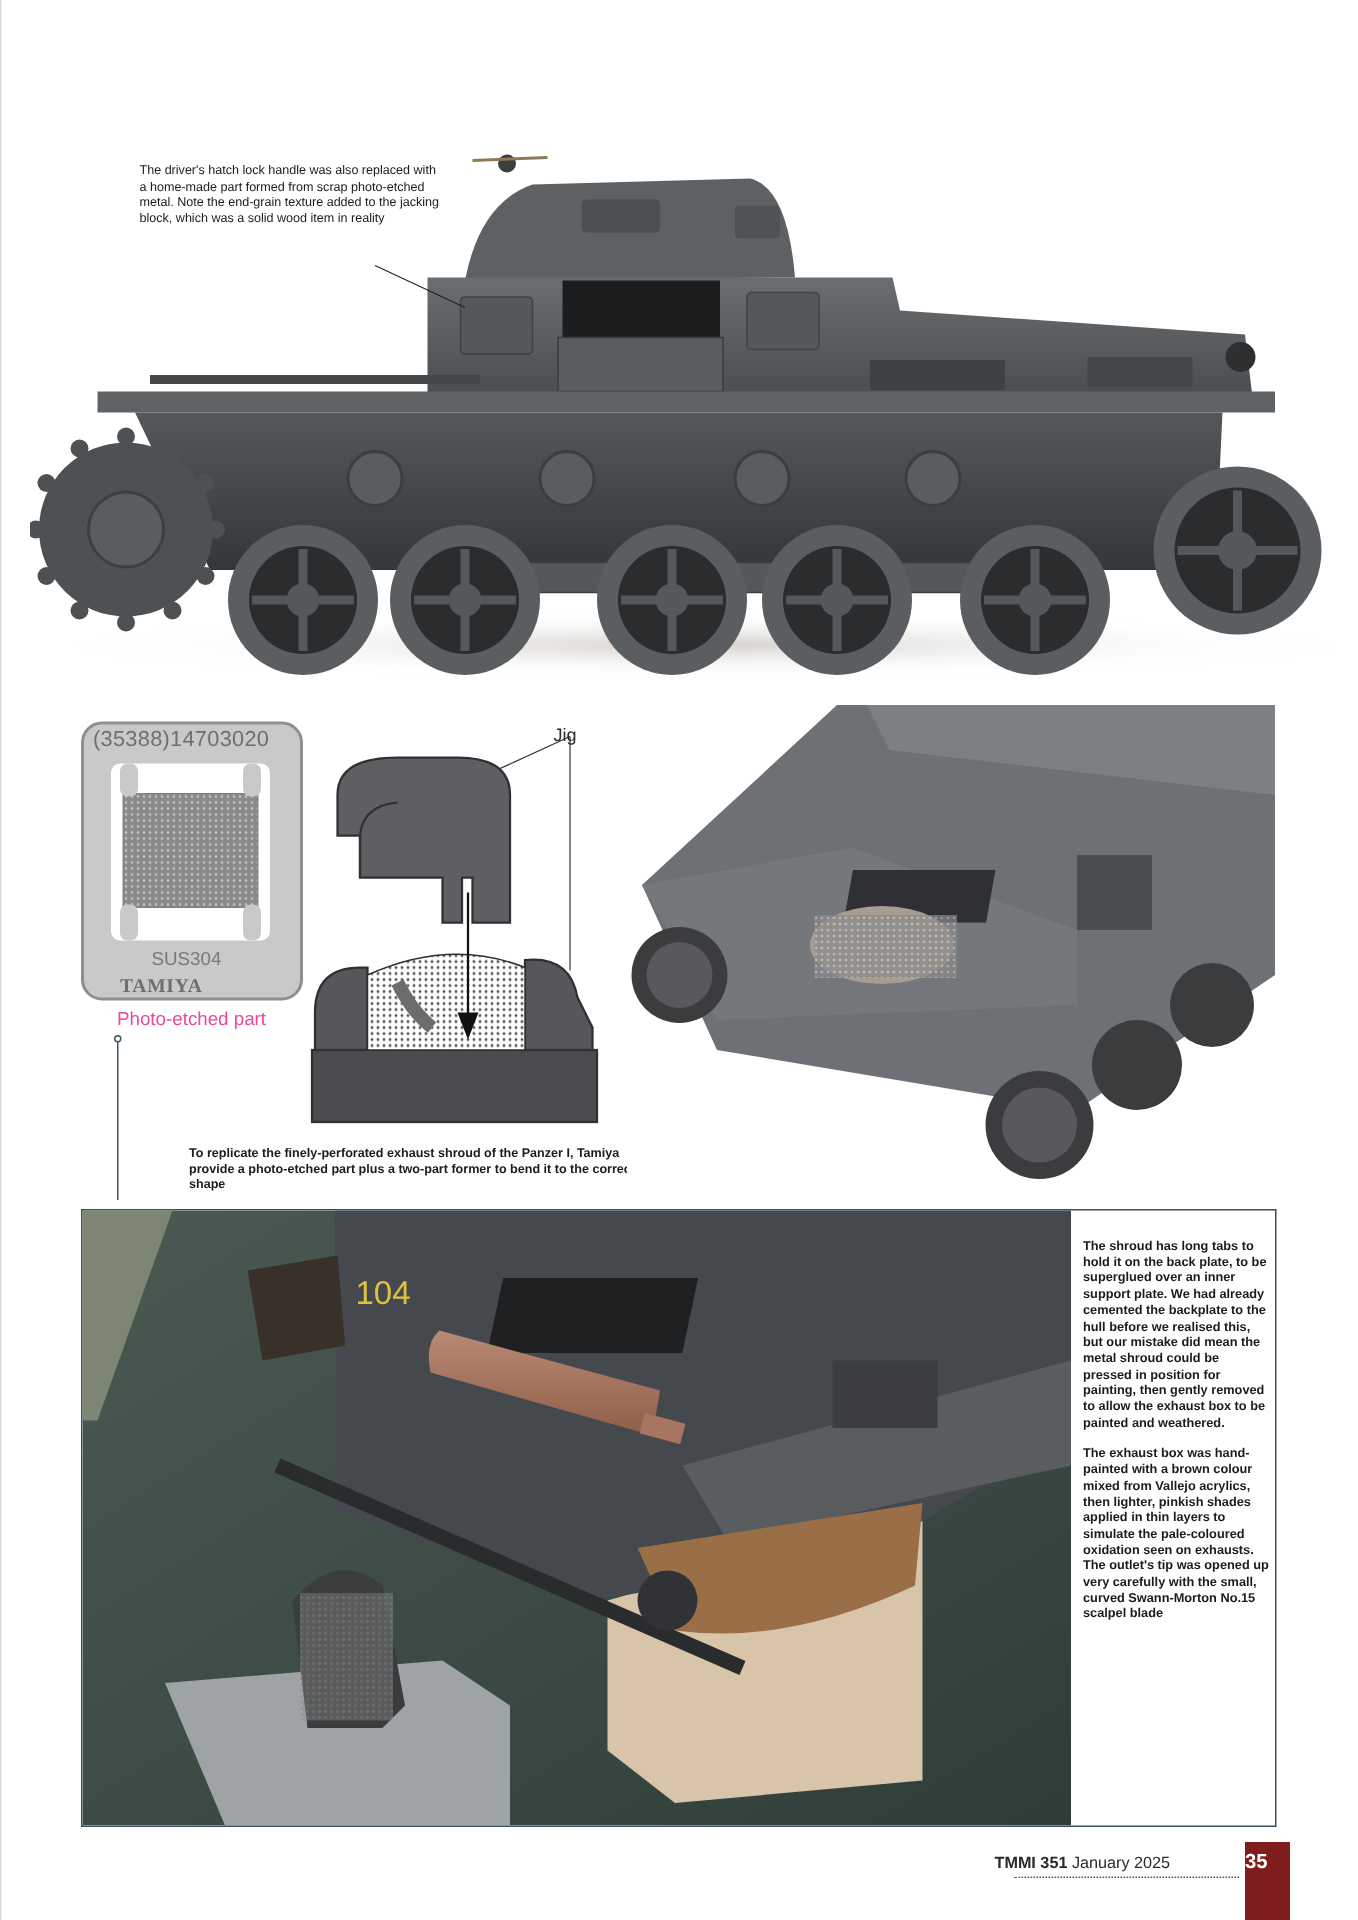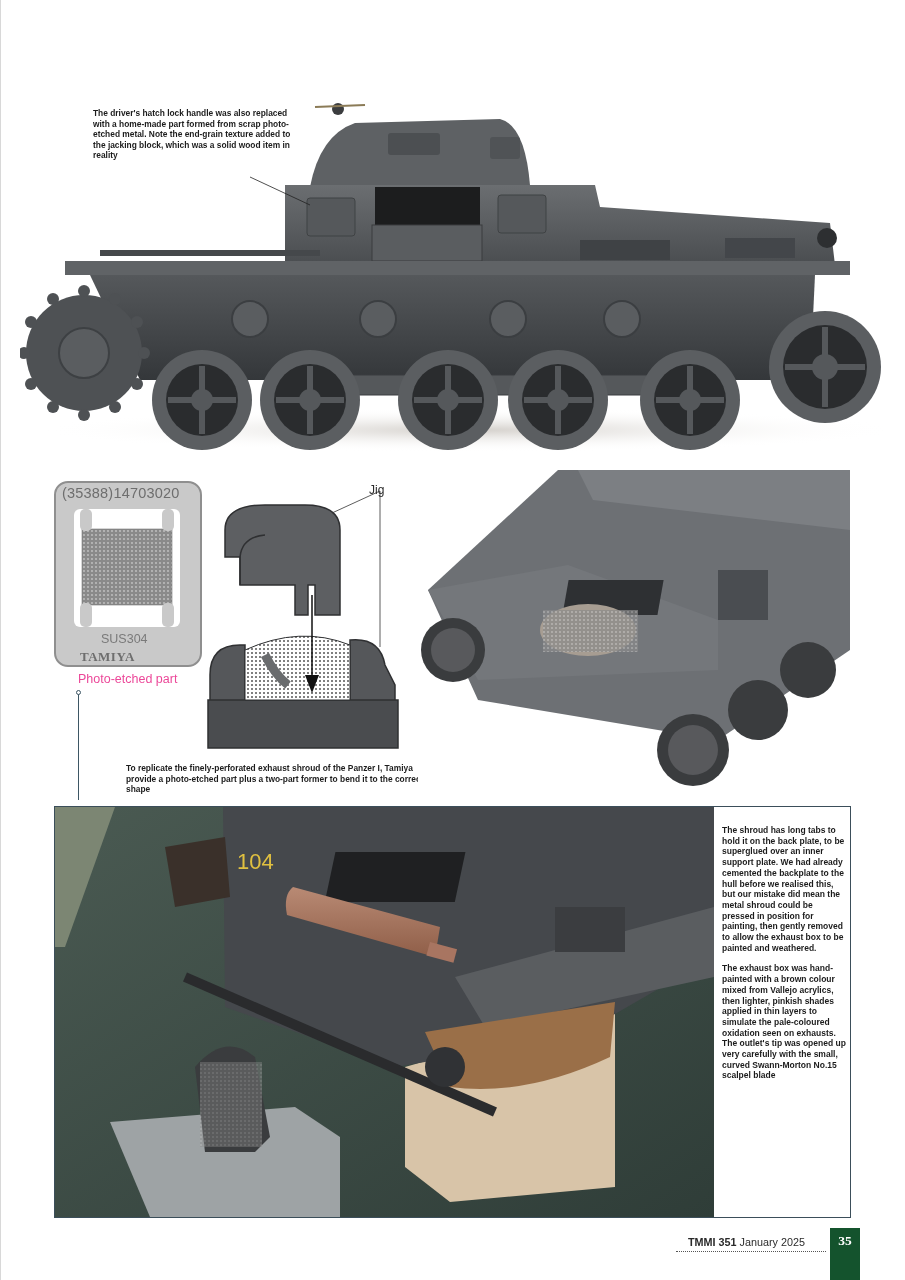--- a/index.html
+++ b/index.html
@@ -2,21 +2,21 @@
 <html><head>
 <meta charset="utf-8">
 <style>
   * { box-sizing: border-box; margin: 0; padding: 0; }
   html, body { width: 905px; height: 1280px; background: #ffffff; overflow: hidden; }
   body { position: relative; font-family: "Liberation Sans", sans-serif; color: #1a1a1a; }
   .page-edge { position: absolute; left: 0; top: 0; width: 1px; height: 1280px; background: #d8d8d8; }
 
   
   .tank-photo { position: absolute; left: 20px; top: 95px; width: 870px; height: 370px; }
-  .caption-top { position: absolute; left: 93px; top: 108px; width: 200px; font-size: 8.4px; font-weight: bold; line-height: 10.6px; color: #1c1c1c; }
+  .caption-top { position: absolute; left: 93px; top: 108px; width: 200px; font-size: 8.4px; font-weight: normal; line-height: 10.6px; color: #1c1c1c; }
 
   
   .pe-sheet { position: absolute; left: 54px; top: 481px; width: 148px; height: 186px; background: #c9c9c9; border: 2px solid #8f8f8f; border-radius: 14px; }
   .pe-code { position: absolute; left: 6px; top: 2px; font-size: 14.5px; color: #6e6e6e; letter-spacing: 0.2px; }
   .pe-sus { position: absolute; left: 45px; top: 149px; font-size: 12.5px; color: #7a7a7a; }
   .pe-brand { position: absolute; left: 24px; top: 166px; font-family: "Liberation Serif", serif; font-size: 13px; font-weight: bold; color: #6e6e6e; letter-spacing: 0.5px; }
   .pe-label { position: absolute; left: 78px; top: 672px; font-size: 12.5px; color: #ec4899; }
   .jig-label { position: absolute; left: 369px; top: 483px; font-size: 12px; color: #2a2a2a; }
   .diagram-svg { position: absolute; left: 50px; top: 475px; width: 360px; height: 290px; }
   .caption-diagram { position: absolute; left: 86px; top: 763px; width: 300px; font-size: 8.4px; font-weight: bold; line-height: 10.6px; color: #1c1c1c; margin-left: 40px; }
@@ -26,24 +26,24 @@
   
   .rear-photo { position: absolute; left: 418px; top: 470px; width: 432px; height: 330px; }
 
   
   .bottom-frame { position: absolute; left: 54px; top: 806px; width: 797px; height: 412px; border: 1.5px solid #3b4e5a; background: #ffffff; }
   .bottom-photo { position: absolute; left: 55px; top: 807px; width: 659px; height: 410px; }
   .side-text { position: absolute; left: 722px; top: 825px; width: 124px; font-size: 8.5px; font-weight: bold; line-height: 10.7px; color: #1c1c1c; }
   .side-text p + p { margin-top: 10px; }
 
   
-  .footer-line { position: absolute; left: 688px; top: 1236px; font-size: 10.8px; color: #2a2a2a; white-space: nowrap; }
+  .footer-line { position: absolute; left: 663px; top: 1236px; font-size: 10.8px; color: #2a2a2a; white-space: nowrap; }
   .footer-line b { font-weight: bold; }
   .footer-dots { position: absolute; left: 676px; top: 1251px; width: 150px; border-top: 1px dotted #555; }
-  .folio { position: absolute; left: 830px; top: 1228px; width: 30px; height: 52px; background: #14532d; color: #ffffff; font-size: 13.5px; font-weight: bold; text-align: center; padding-top: 5px; font-family: Liberation Serif, serif; }
+  .folio { position: absolute; left: 830px; top: 1228px; width: 30px; height: 52px; background: #7f1d1d; color: #ffffff; font-size: 13.5px; font-weight: bold; text-align: left; padding-top: 5px; }
 </style>
 </head>
 <body>
 
 <div class="page-edge"></div>
 
 <svg class="tank-photo" viewBox="0 0 870 370">
   <defs>
     <linearGradient id="hullG" x1="0" y1="0" x2="0" y2="1">
       <stop offset="0" stop-color="#55585b"></stop>

